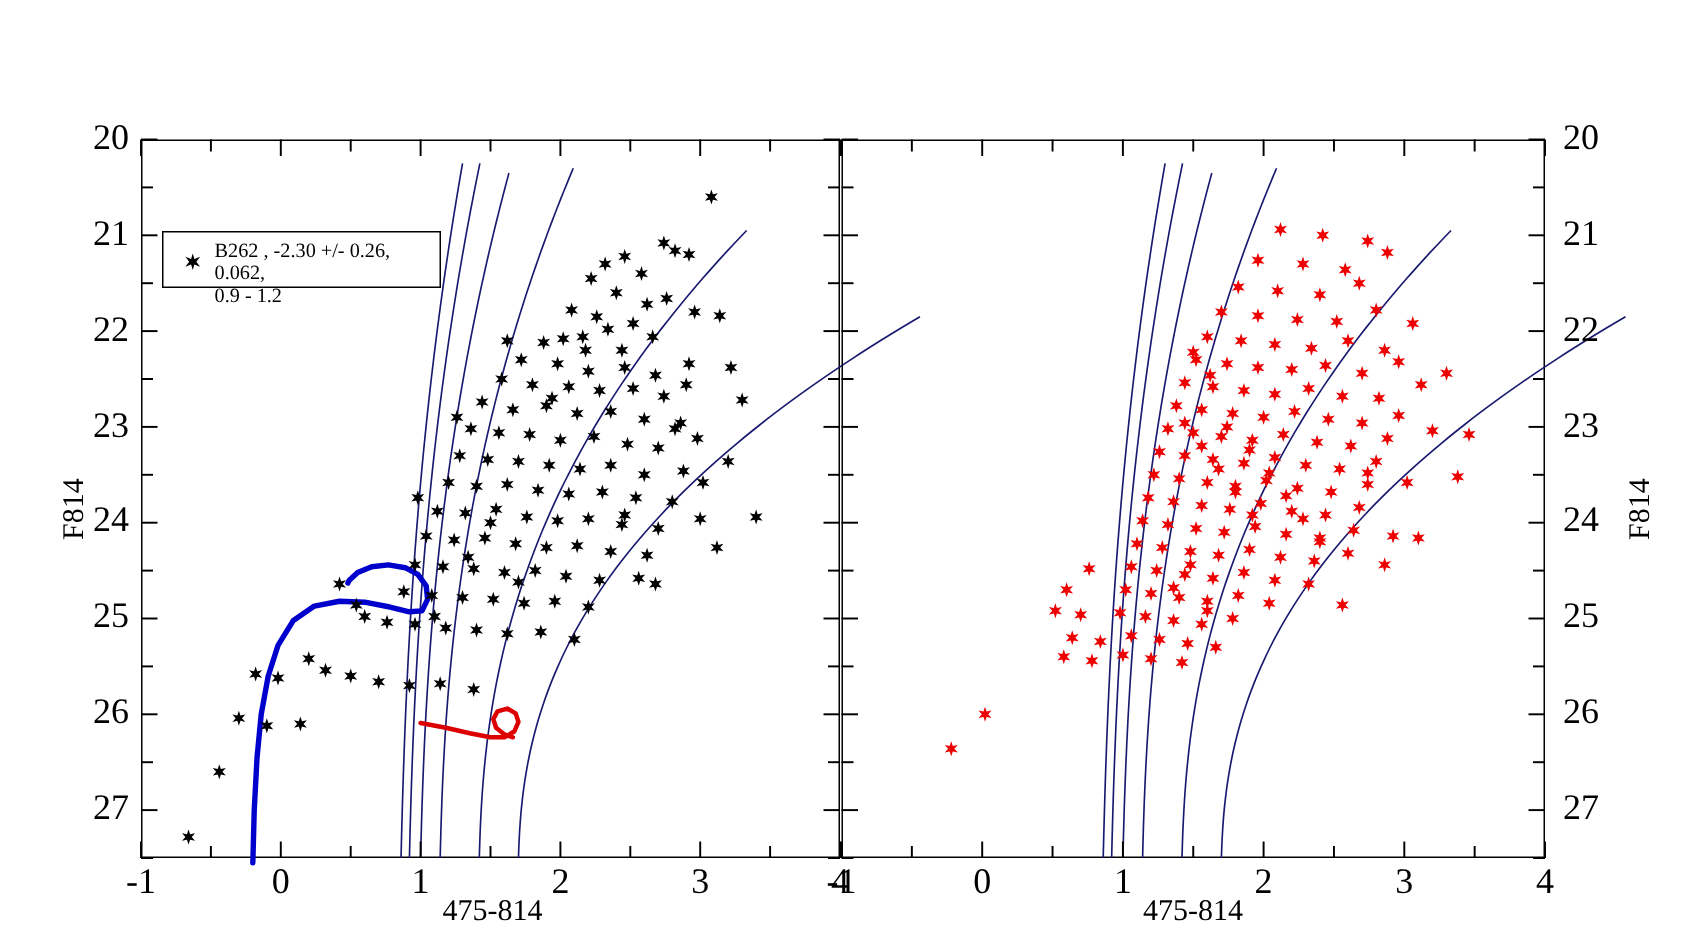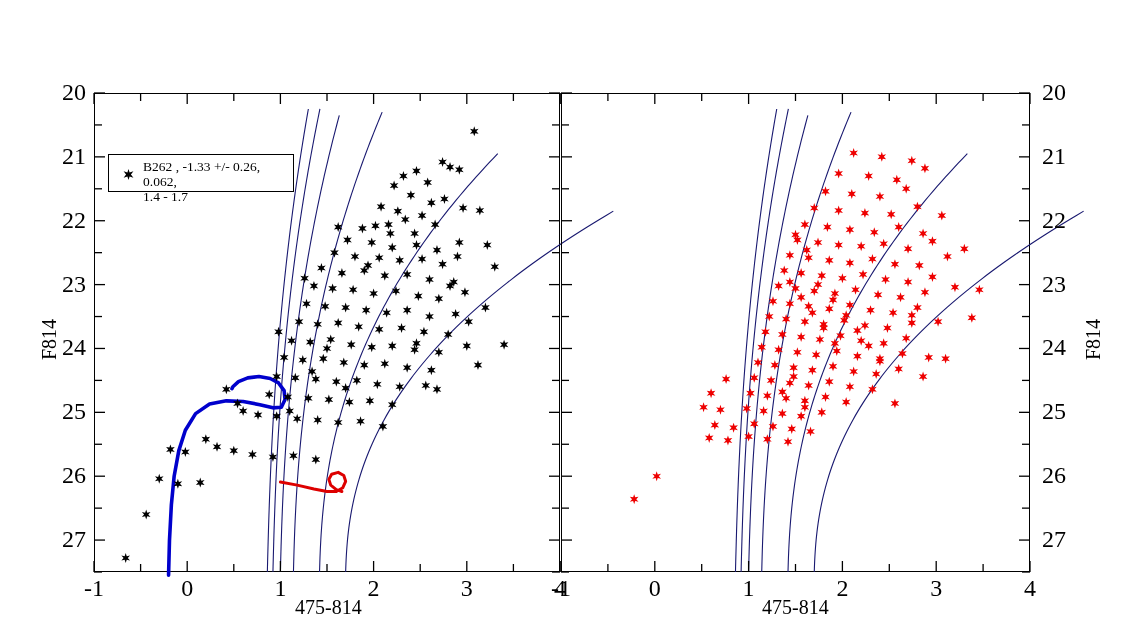--- a/index.html
+++ b/index.html
@@ -469,22 +469,22 @@
           <line x1="469" y1="0" x2="469" y2="11" stroke="#000" stroke-width="1.3"></line>
         </g>
       </svg>
   </div>
 
   <div id="legend-box">
     <svg id="legend-marker" viewBox="0 0 11 11">
       <path d="M5.5 0 L6.6 3.6 L10.4 2.2 L7.9 5.5 L10.4 8.8 L6.6 7.4 L5.5 11 L4.4 7.4 L0.6 8.8 L3.1 5.5 L0.6 2.2 L4.4 3.6 Z" fill="#000"></path>
     </svg>
     <div id="legend-text">
-      <div>B262  , -1.33 +/- 0.26, 0.062,</div>
-      <div>1.4 - 1.7</div>
+      <div>B262  , -2.30 +/- 0.26, 0.062,</div>
+      <div>0.9 - 1.2</div>
     </div>
   </div>
 
   <div id="labels">
       <div class="ticklabel ylab-left" style="left: 46px; top: 82px;">20</div>
       <div class="ticklabel ylab-right" style="left: 1042px; top: 82px;">20</div>
       <div class="ticklabel ylab-left" style="left: 46px; top: 145.867px;">21</div>
       <div class="ticklabel ylab-right" style="left: 1042px; top: 145.867px;">21</div>
       <div class="ticklabel ylab-left" style="left: 46px; top: 209.733px;">22</div>
       <div class="ticklabel ylab-right" style="left: 1042px; top: 209.733px;">22</div>

